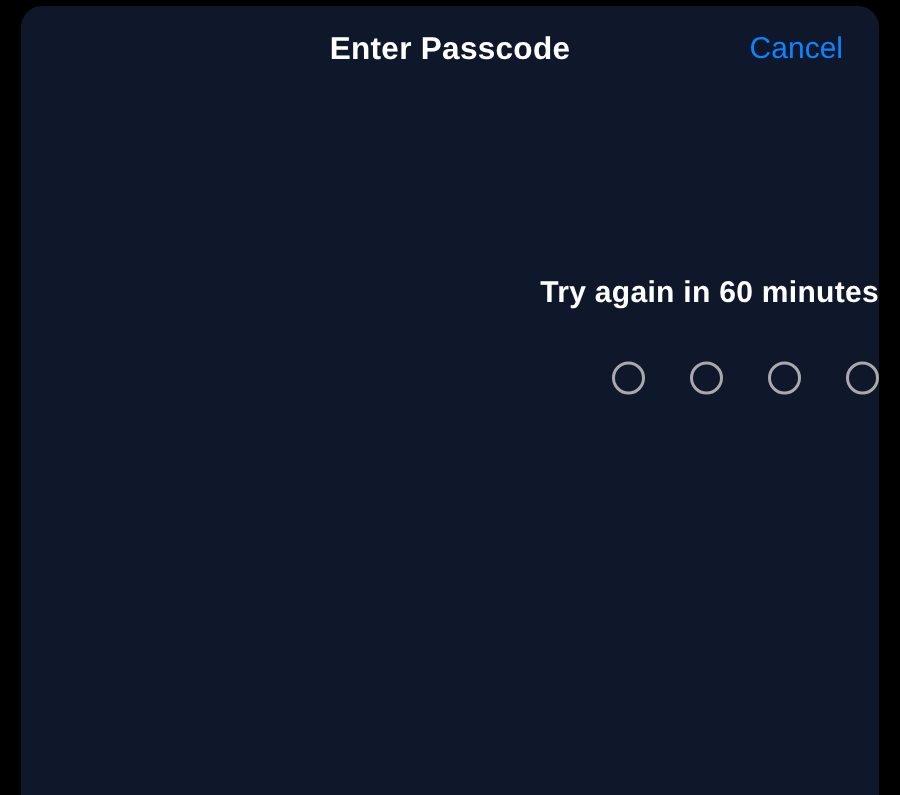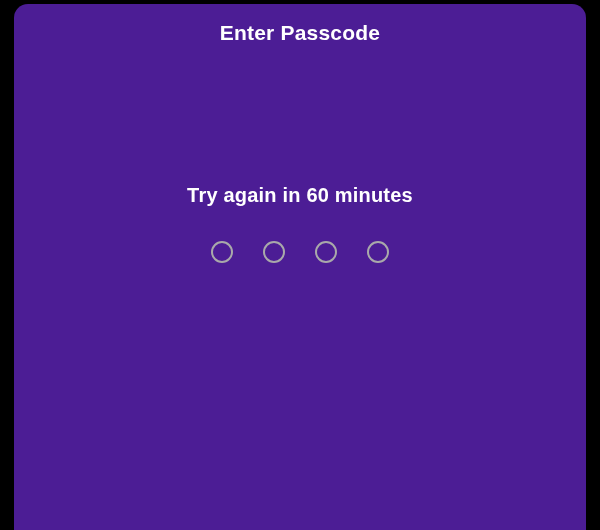--- a/index.html
+++ b/index.html
@@ -13,21 +13,21 @@
       background: #000;
       font-family: -apple-system, BlinkMacSystemFont, "Segoe UI", Helvetica, Arial, sans-serif;
       overflow: hidden;
     }
     .panel {
       position: absolute;
       left: 14px;
       top: 4px;
       right: 14px;
       bottom: 0;
-      background: #4c1d95;
+      background: #0f172a;
       border-radius: 14px 14px 0 0;
     }
     .header {
       position: relative;
       height: 58px;
       display: flex;
       align-items: center;
       justify-content: center;
     }
     .title {
@@ -46,21 +46,21 @@
       font-weight: 400;
       cursor: pointer;
     }
     .content {
       position: absolute;
       top: 180px;
       left: 0;
       right: 0;
       display: flex;
       flex-direction: column;
-      align-items: center;
+      align-items: flex-end;
     }
     .message {
       color: #fff;
       font-size: 20px;
       font-weight: 600;
       letter-spacing: 0.2px;
     }
     .dots {
       margin-top: 34px;
       display: flex;
@@ -88,20 +88,21 @@
     .error-pill .rest {
       font-weight: 400;
     }
   </style>
 </head>
 <body>
 
 <div class="panel">
   <div class="header">
     <div class="title">Enter Passcode</div>
+    <div class="cancel">Cancel</div>
   </div>
 
   <div class="content">
     <div class="message">Try again in 60 minutes</div>
 
     <div class="dots">
       <div class="dot"></div>
       <div class="dot"></div>
       <div class="dot"></div>
       <div class="dot"></div>

